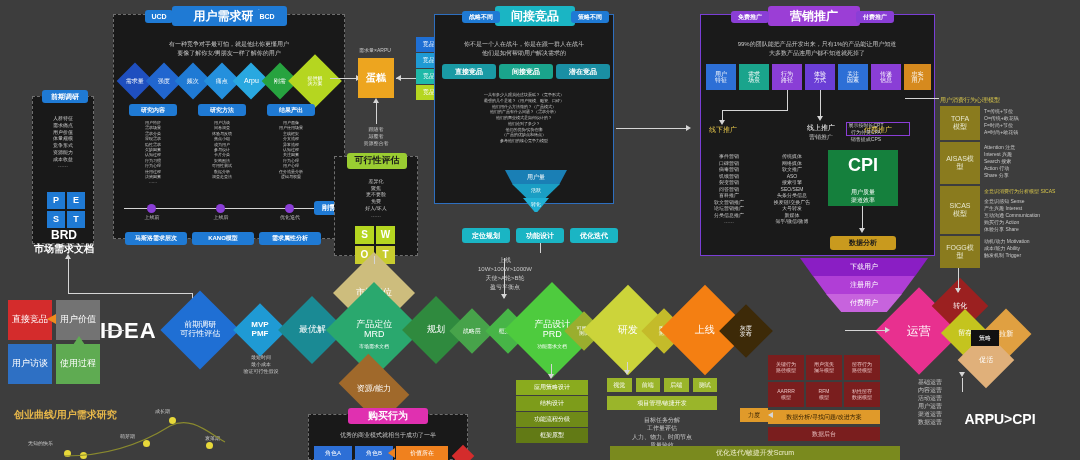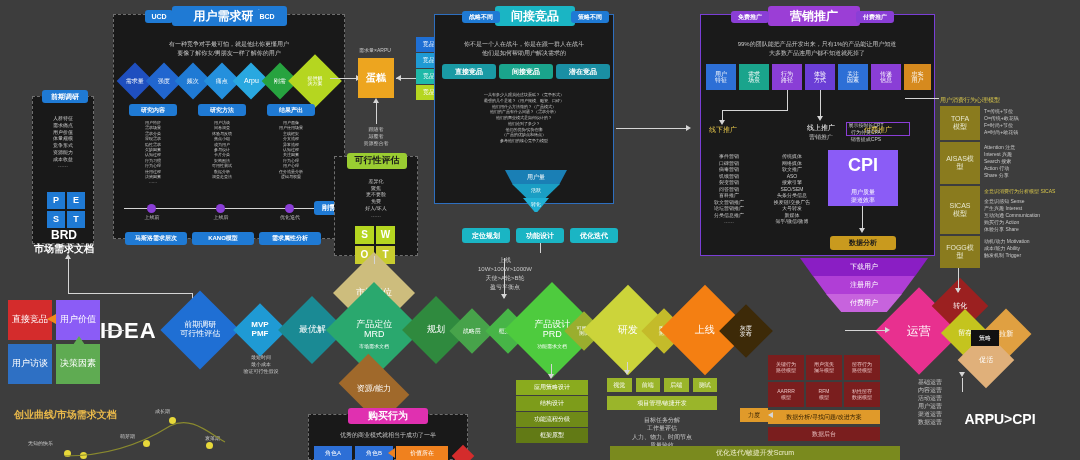--- a/index.html
+++ b/index.html
@@ -74,35 +74,35 @@
     </div>
 
   <div class="abs vline" style="left:68px;top:258px;height:36px;"></div>
   <div class="abs arrow-u" style="left:65px;top:254px;"></div>
   <div class="abs hline" style="left:68px;top:293px;width:125px;"></div>
   <div class="abs vline" style="left:192px;top:293px;height:22px;"></div>
 
   <div class="abs ctr t9 wht" style="left:8px;top:300px;width:44px;height:40px;background:#d42c2c;">
     <span>直接竞品</span>
     </div>
-  <div class="abs ctr t9 wht" style="left:56px;top:300px;width:44px;height:40px;background:#8b5cf6;">
+  <div class="abs ctr t9 wht" style="left:56px;top:300px;width:44px;height:40px;background:#737373;">
     <span>用户价值</span>
     </div>
   <div class="abs ctr t9 wht" style="left:8px;top:344px;width:44px;height:40px;background:#2e70c4;">
     <span>用户访谈</span>
     </div>
   <div class="abs ctr t9 wht" style="left:56px;top:344px;width:44px;height:40px;background:#5fab52;">
-    <span>决策因素</span>
+    <span>使用过程</span>
     </div>
   <div class="abs" style="left:47px;top:314px;width:0;height:0;border-top:5px solid transparent;border-bottom:5px solid transparent;border-right:9px solid #f08a1e;"></div>
   <div class="abs" style="left:73px;top:336px;width:0;height:0;border-left:6px solid transparent;border-right:6px solid transparent;border-bottom:9px solid #5fab52;"></div>
 
   <div class="abs t22 wht" style="left:100px;top:318px;font-weight:bold;letter-spacing:1px;"><span>IDEA</span></div>
 
-  <div class="abs t10" style="left:14px;top:408px;color:#e8b84a;font-weight:bold;"><span>创业曲线/市场需求文档</span></div>
+  <div class="abs t10" style="left:14px;top:408px;color:#e8b84a;font-weight:bold;"><span>创业曲线/用户需求研究</span></div>
   <div class="abs t5 gry" style="left:28px;top:440px;"><span>无知的快乐</span></div>
   <div class="abs dot" style="left:64px;top:450px;width:7px;height:7px;background:#e8d93a;"></div>
   <div class="abs dot" style="left:80px;top:452px;width:7px;height:7px;background:#e8d93a;"></div>
   <div class="abs t5 gry" style="left:120px;top:433px;"><span>萌芽期</span></div>
   <div class="abs dot" style="left:143px;top:440px;width:7px;height:7px;background:#e8d93a;"></div>
   <div class="abs t5 gry" style="left:155px;top:408px;"><span>成长期</span></div>
   <div class="abs dot" style="left:169px;top:417px;width:7px;height:7px;background:#e8d93a;"></div>
   <div class="abs t5 gry" style="left:205px;top:435px;"><span>衰落期</span></div>
   <div class="abs dot" style="left:206px;top:442px;width:7px;height:7px;background:#e8d93a;"></div>
   <svg class="abs" style="left:60px;top:410px;width:170px;height:50px;">
@@ -405,21 +405,21 @@
 SEO/SEM
 头条分类信息
 换友链/交换广告
 大号转发
 新媒体
 知乎/微信/微博</span></div>
   <div class="abs ctr t5 gry list" style="left:830px;top:118px;width:72px;height:28px;white-space:pre-line;line-height:1.4;"><span>展示按时长CPT
 行为付费CPA
 销售提成CPS</span></div>
 
-  <div class="abs ctr t18 wht" style="left:828px;top:150px;width:70px;height:56px;background:#8b5cf6;font-weight:bold;align-items:flex-start;padding-top:6px;">
+  <div class="abs ctr t18 wht" style="left:828px;top:150px;width:70px;height:56px;background:#15803d;font-weight:bold;align-items:flex-start;padding-top:6px;">
       <span>CPI</span>
     </div>
   <div class="abs ctr t6 wht" style="left:828px;top:186px;width:70px;height:20px;white-space:pre-line;line-height:1.4;"><span>用户质量
 渠道效率</span></div>
   <div class="abs vline" style="left:862px;top:206px;height:24px;"></div>
   <div class="abs arrow-d" style="left:859px;top:228px;"></div>
   <div class="abs tag ctr t7" style="left:830px;top:236px;width:66px;height:14px;background:#c99a1e;color:#1a1a1a;">
       <span>数据分析</span>
     </div>
 

